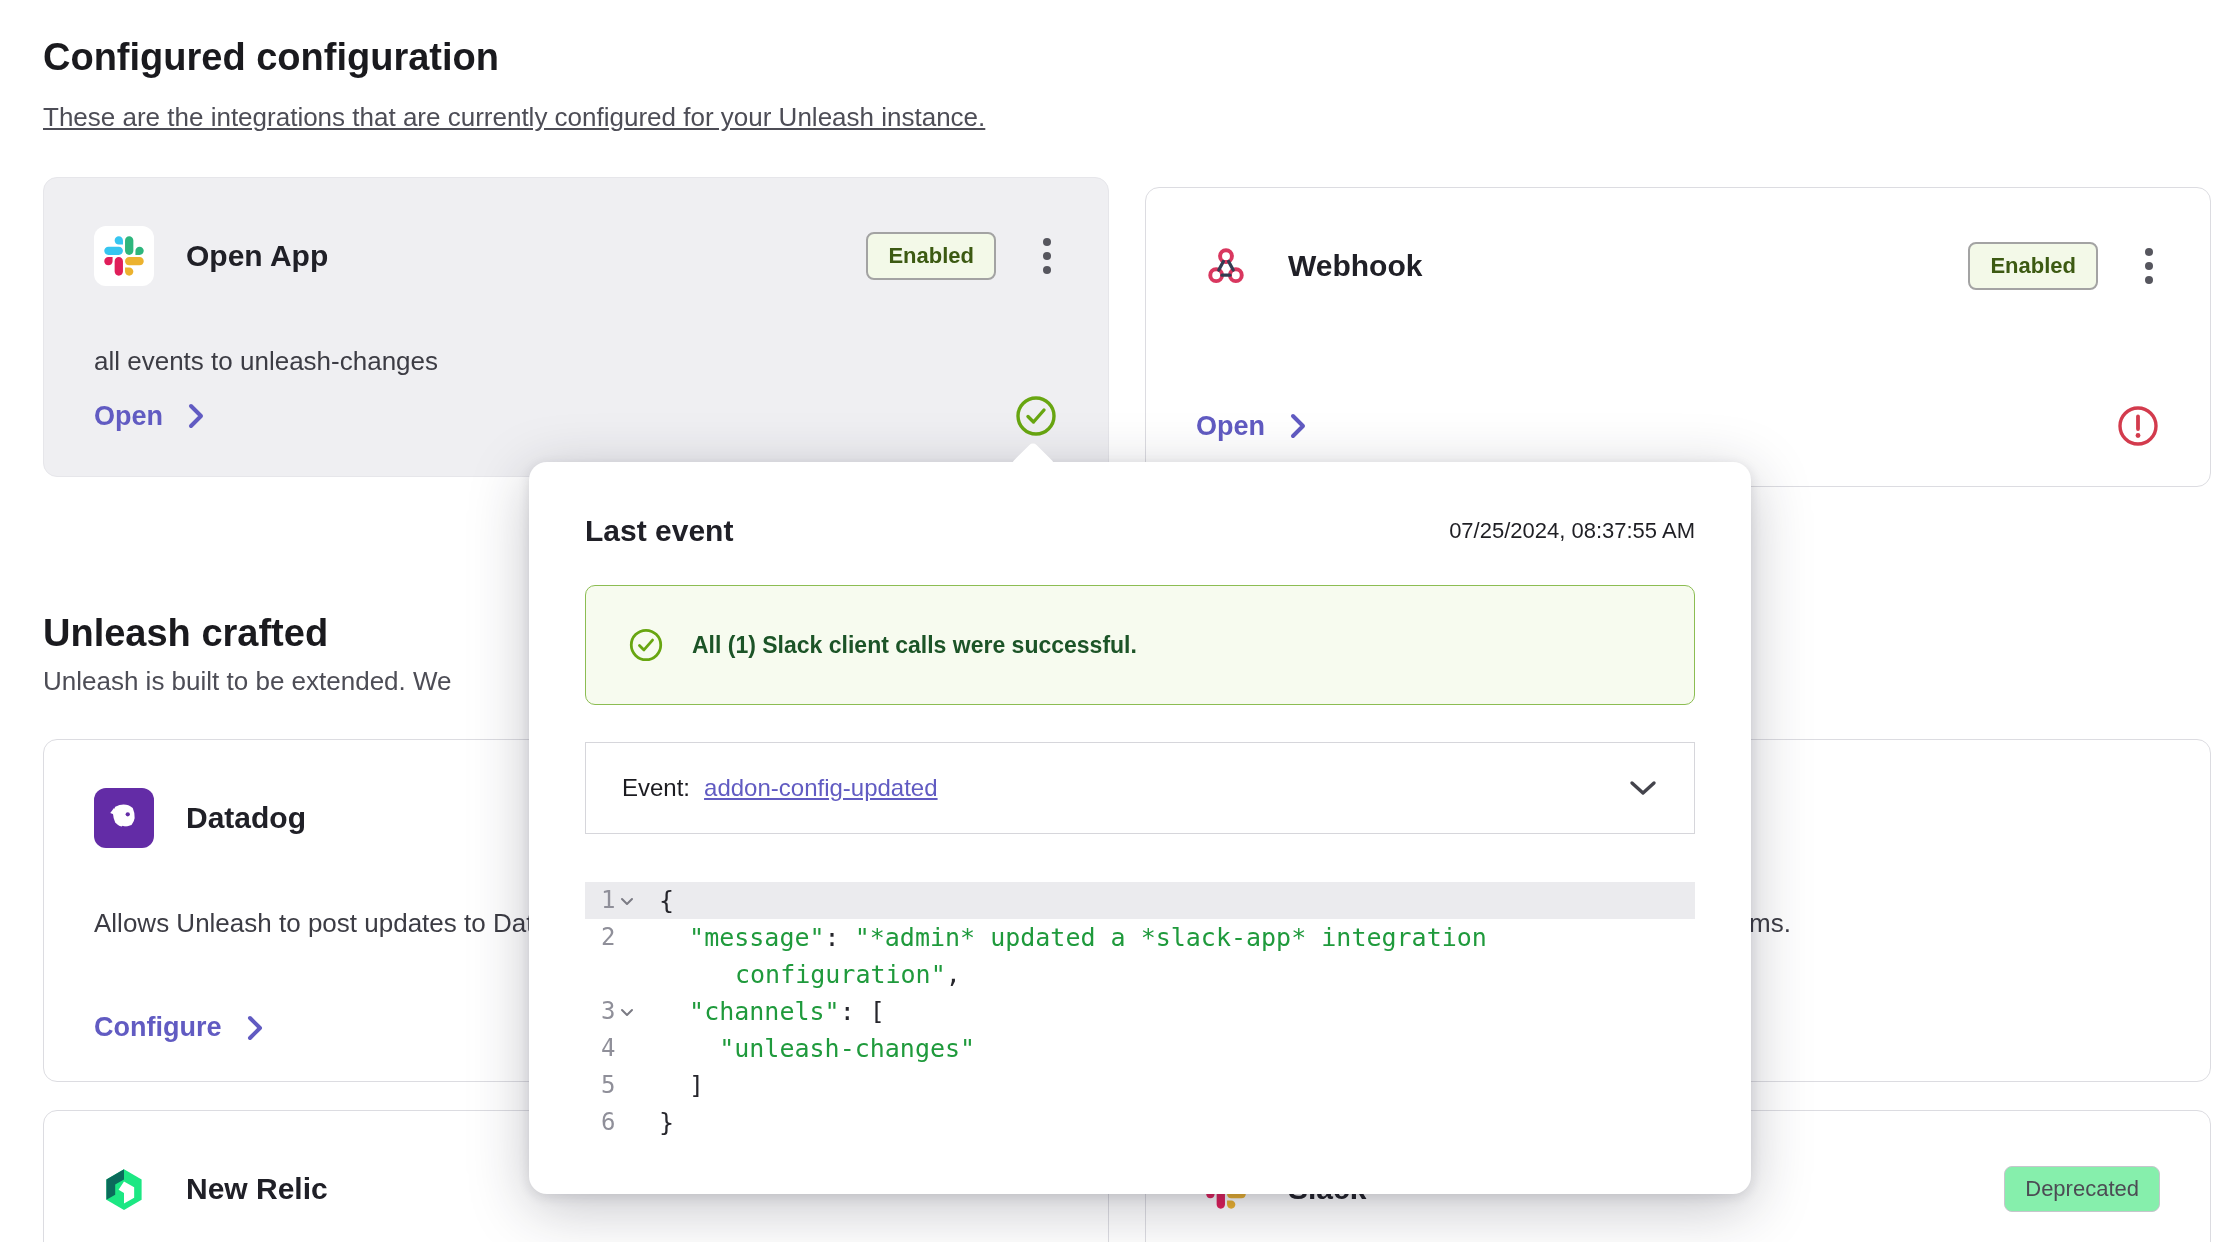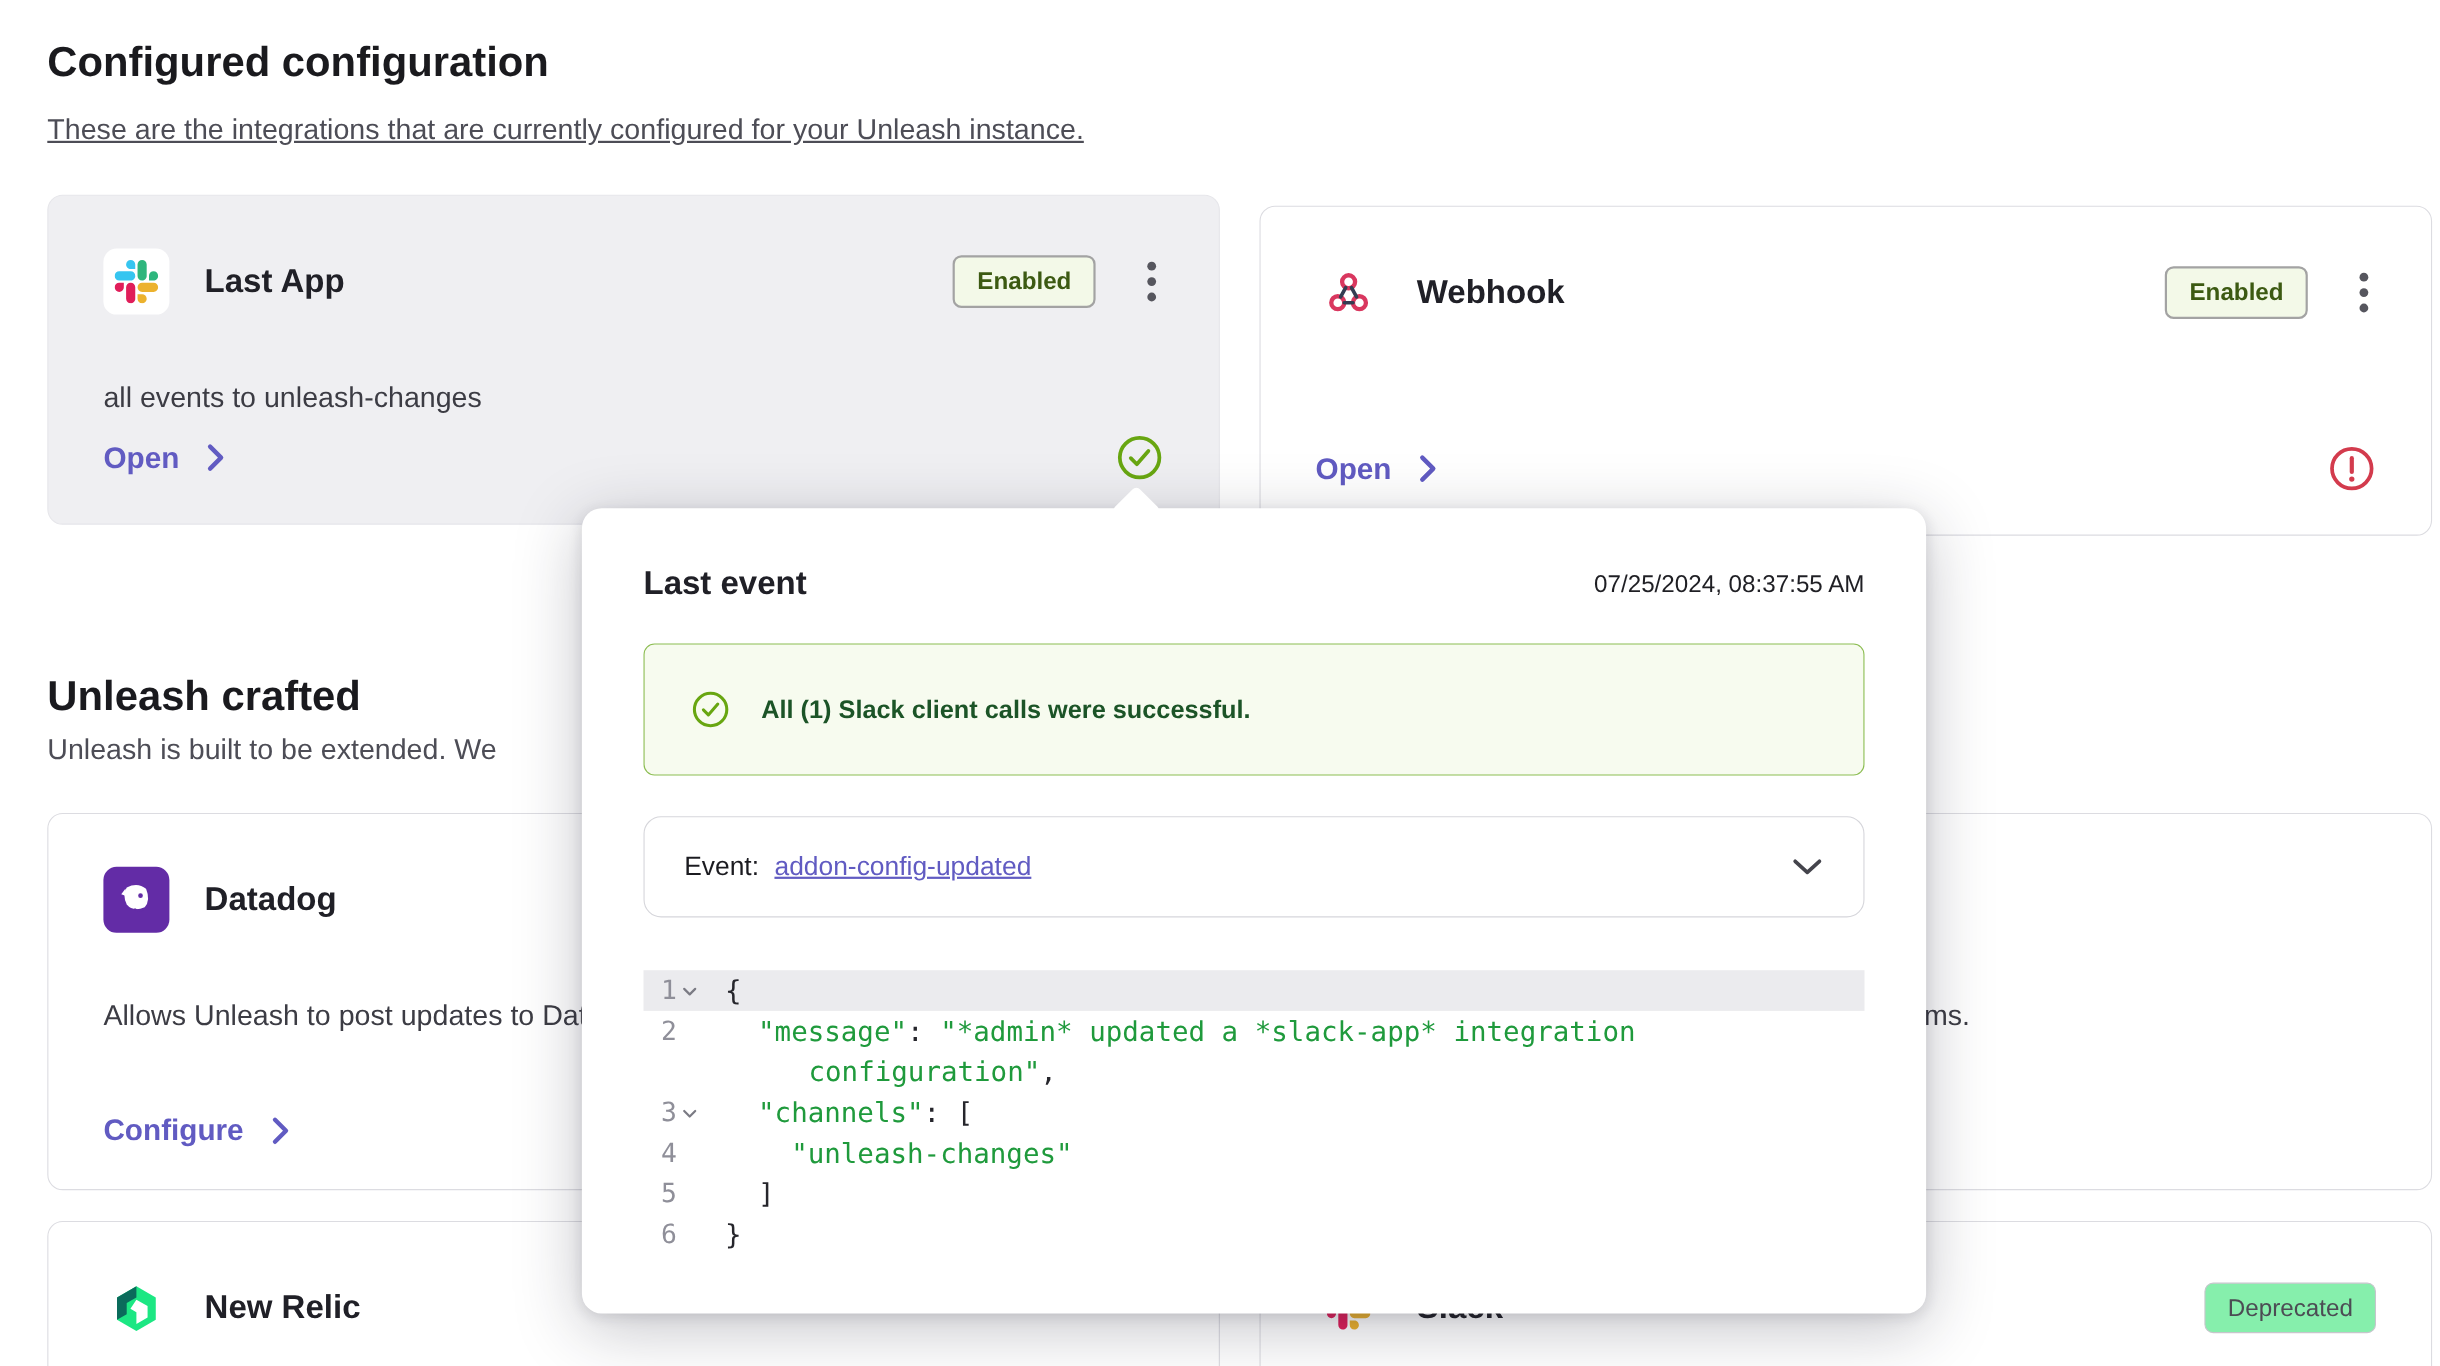--- a/index.html
+++ b/index.html
@@ -65,21 +65,21 @@
   .pop-title { font-size:30px; font-weight:700; color:#202027; }
   .pop-time { font-size:22px; color:#1f1f24; }
 
   .alert-success {
     margin-top:37px; height:120px; border:1px solid #8cbd52; background:#f7fbef;
     border-radius:10px; display:flex; align-items:center; padding:0 42px; gap:28px;
   }
   .alert-text { font-size:23px; font-weight:700; color:#1c5427; }
 
   .event-select {
-    margin-top:37px; height:92px; border:1px solid #d6d6db; border-radius:16px;
+    margin-top:37px; height:92px; border:1px solid #d6d6db; border-radius:0;
     display:flex; align-items:center; padding:0 36px; font-size:24px; cursor:pointer;
   }
   .event-label { color:#1b1b20; }
   .event-link { margin-left:14px; color:#615bc2; text-decoration:underline; cursor:pointer; }
   .chev-down { margin-left:auto; display:flex; align-items:center; }
 
   
   .code-block { margin-top:48px; font-family:"DejaVu Sans Mono", monospace; font-size:25px; }
   .code-row { display:flex; line-height:37px; min-height:37px; }
   .code-row.hl { background:#ebebee; }
@@ -108,21 +108,21 @@
 <div class="card gray" id="card-slack-app">
   <div class="card-head">
     <div class="icon-tile">
       <svg width="40" height="40" viewBox="0 0 127 127">
         <path fill="#E01E5A" d="M27.2 80c0 7.3-5.9 13.2-13.2 13.2S.8 87.3.8 80s5.9-13.2 13.2-13.2h13.2V80zM33.8 80c0-7.3 5.9-13.2 13.2-13.2S60.2 72.7 60.2 80v33c0 7.3-5.9 13.2-13.2 13.2s-13.2-5.9-13.2-13.2V80z"></path>
         <path fill="#36C5F0" d="M47 27.2c-7.3 0-13.2-5.9-13.2-13.2S39.7.8 47 .8s13.2 5.9 13.2 13.2v13.2H47zM47 33.8c7.3 0 13.2 5.9 13.2 13.2S54.3 60.2 47 60.2H14C6.7 60.2.8 54.3.8 47S6.7 33.8 14 33.8h33z"></path>
         <path fill="#2EB67D" d="M99.8 47c0-7.3 5.9-13.2 13.2-13.2s13.2 5.9 13.2 13.2-5.9 13.2-13.2 13.2H99.8V47zM93.2 47c0 7.3-5.9 13.2-13.2 13.2S66.8 54.3 66.8 47V14C66.8 6.7 72.7.8 80 .8S93.2 6.7 93.2 14v33z"></path>
         <path fill="#ECB22E" d="M80 99.8c7.3 0 13.2 5.9 13.2 13.2s-5.9 13.2-13.2 13.2-13.2-5.9-13.2-13.2V99.8H80zM80 93.2c-7.3 0-13.2-5.9-13.2-13.2S72.7 66.8 80 66.8h33c7.3 0 13.2 5.9 13.2 13.2s-5.9 13.2-13.2 13.2H80z"></path>
       </svg>
     </div>
-    <div class="card-title">Last App</div>
+    <div class="card-title">Open App</div>
     <div class="head-right">
       <span class="badge enabled">Enabled</span>
       <span class="kebab">
         <svg width="10" height="40" viewBox="0 0 10 40">
             <circle cx="5" cy="6" r="4" fill="#56565e"></circle>
             <circle cx="5" cy="20" r="4" fill="#56565e"></circle>
             <circle cx="5" cy="34" r="4" fill="#56565e"></circle>
           </svg>
       </span>
     </div>

